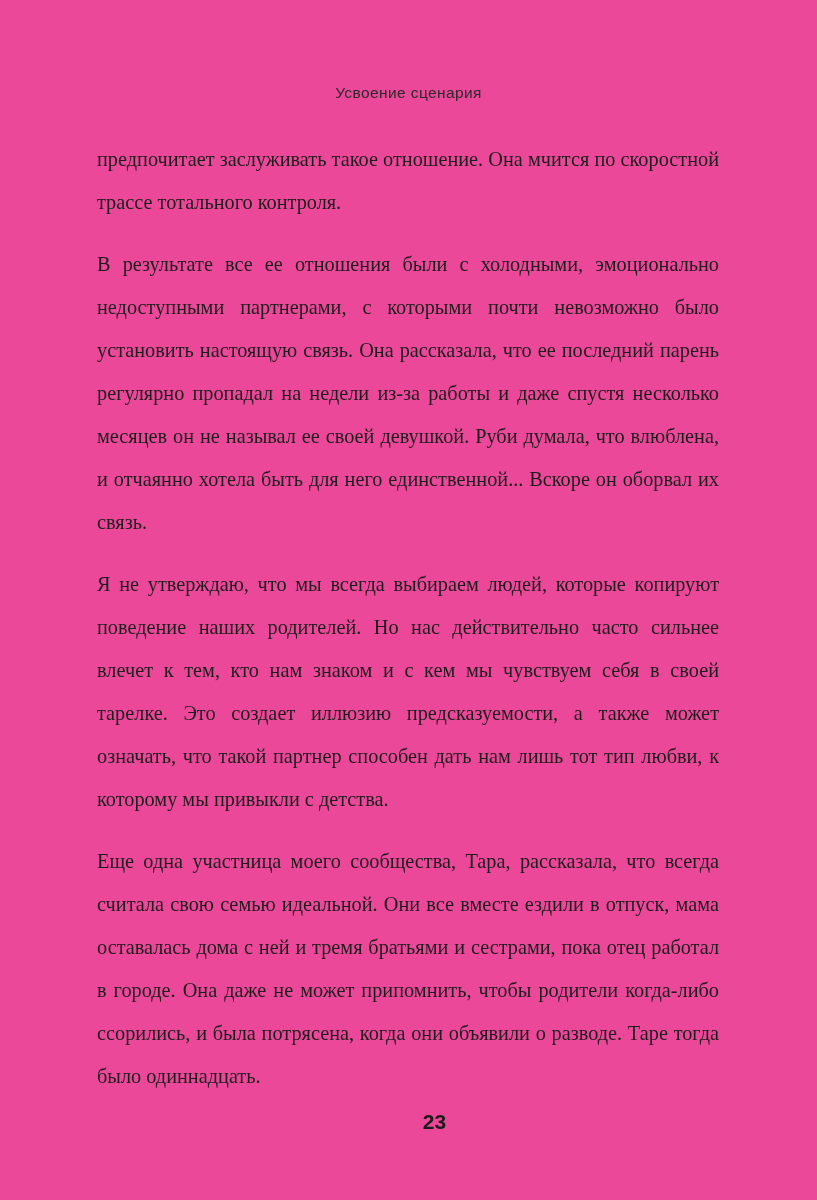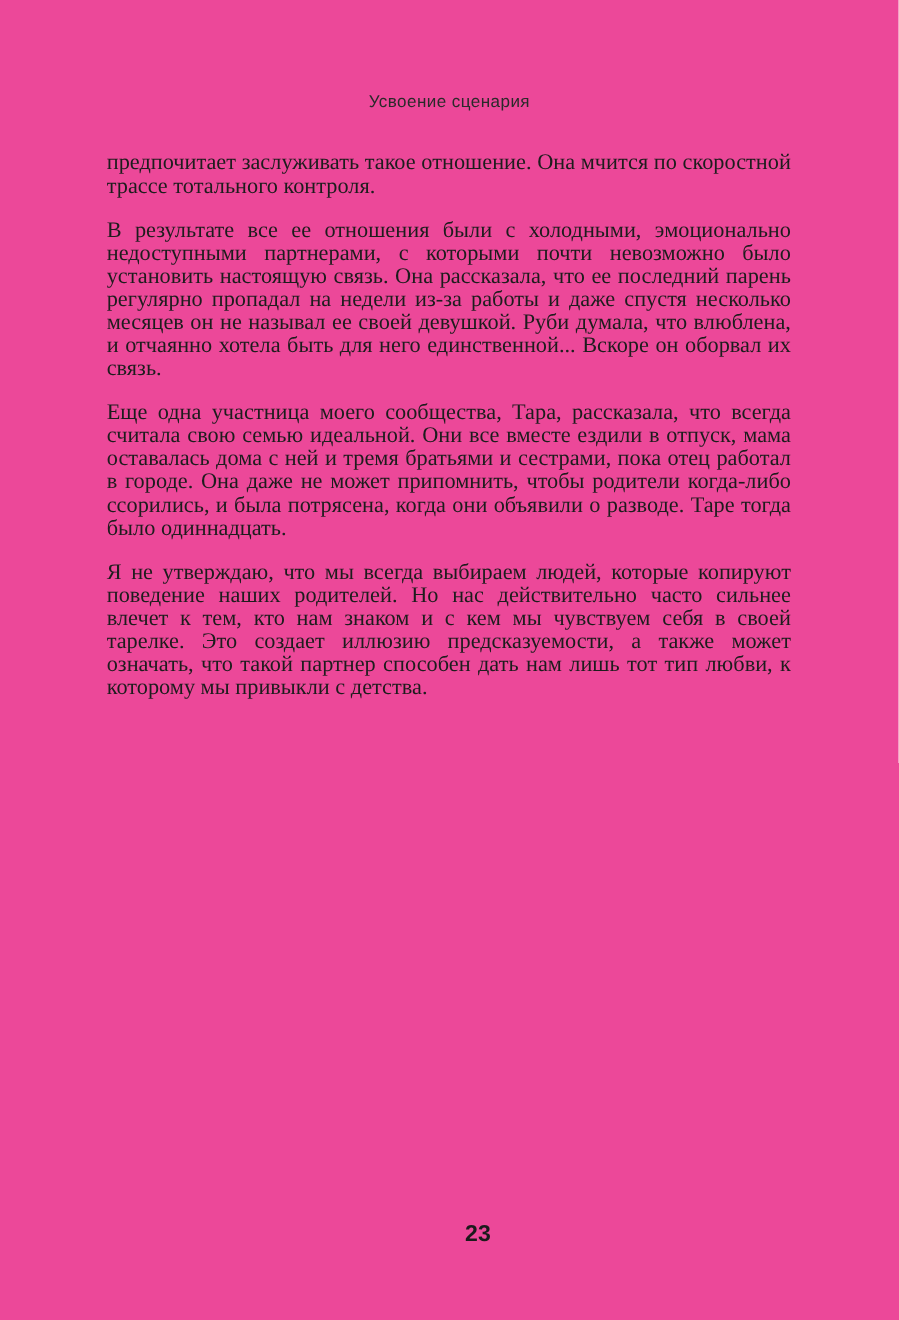--- a/index.html
+++ b/index.html
@@ -30,21 +30,21 @@
     color: #2a2a2a;
   }
   .body-block {
     position: absolute;
     top: 138px;
     left: 97px;
     width: 622px;
   }
   .para {
     font-size: 20.3px;
-    line-height: 21px;
+    line-height: 43px;
     text-align: justify;
     text-justify: inter-word;
     margin: 0 0 19px 0;
     color: #1d1d1d;
     hyphens: manual;
   }
   .para:last-child {
     margin-bottom: 0;
   }
   .folio {
@@ -63,19 +63,19 @@
 </head>
 <body>
 
 <div class="page">
 
   <div class="running-head">Усвоение сценария</div>
 
   <div class="body-block">
     <p class="para">предпочитает заслуживать такое отношение. Она мчится по скоростной трассе тотального контроля.</p>
     <p class="para">В результате все ее отношения были с холодными, эмоционально недоступными партнерами, с которыми почти невозможно было установить настоящую связь. Она рассказала, что ее последний парень регулярно пропадал на недели из-за работы и даже спустя несколько месяцев он не называл ее своей девушкой. Руби думала, что влюблена, и отчаянно хотела быть для него единственной... Вскоре он оборвал их связь.</p>
+    <p class="para">Я не утверждаю, что мы всегда выбираем людей, которые копируют поведение наших родителей. Но нас действительно часто сильнее влечет к тем, кто нам знаком и с кем мы чувствуем себя в своей тарелке. Это создает иллюзию предсказуемости, а также может означать, что такой партнер способен дать нам лишь тот тип любви, к которому мы привыкли с детства.</p>
     <p class="para">Еще одна участница моего сообщества, Тара, рассказала, что всегда считала свою семью идеальной. Они все вместе ездили в отпуск, мама оставалась дома с ней и тремя братьями и сестрами, пока отец работал в городе. Она даже не может припомнить, чтобы родители когда-либо ссорились, и была потрясена, когда они объявили о разводе. Таре тогда было одиннадцать.</p>
-    <p class="para">Я не утверждаю, что мы всегда выбираем людей, которые копируют поведение наших родителей. Но нас действительно часто сильнее влечет к тем, кто нам знаком и с кем мы чувствуем себя в своей тарелке. Это создает иллюзию предсказуемости, а также может означать, что такой партнер способен дать нам лишь тот тип любви, к которому мы привыкли с детства.</p>
   </div>
 
   <div class="folio">23</div>
 
 </div>
 
 </body></html>

